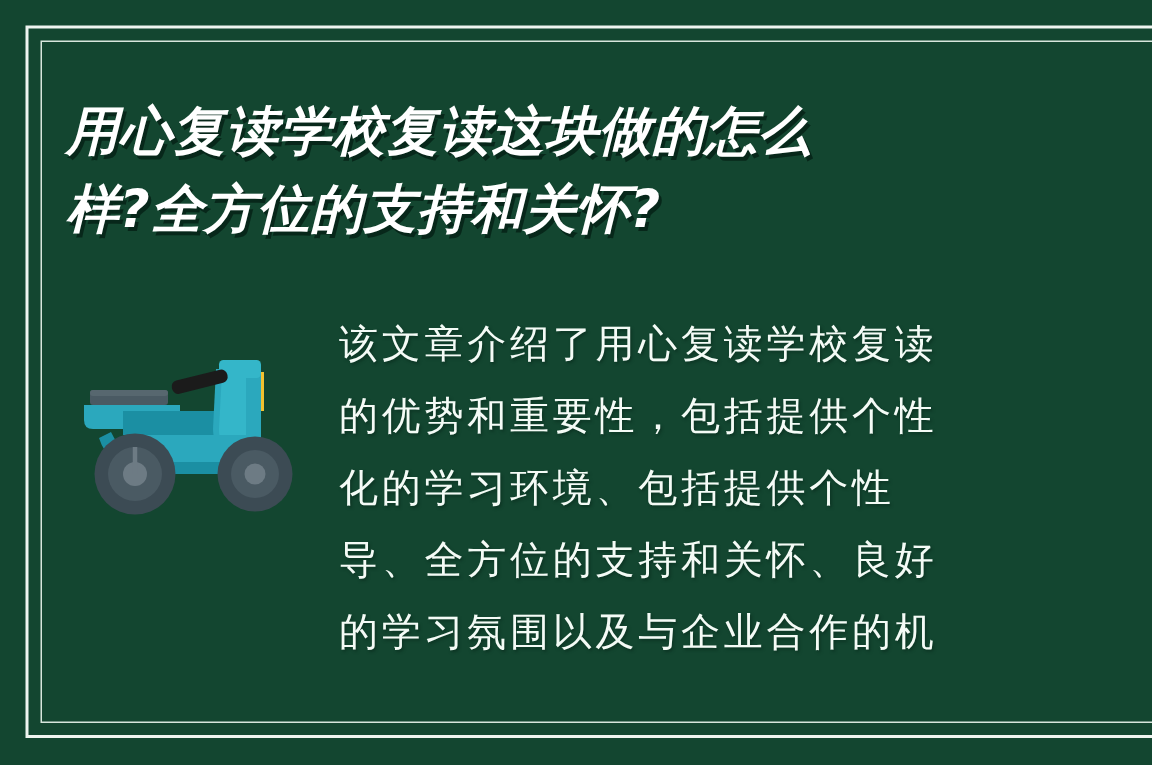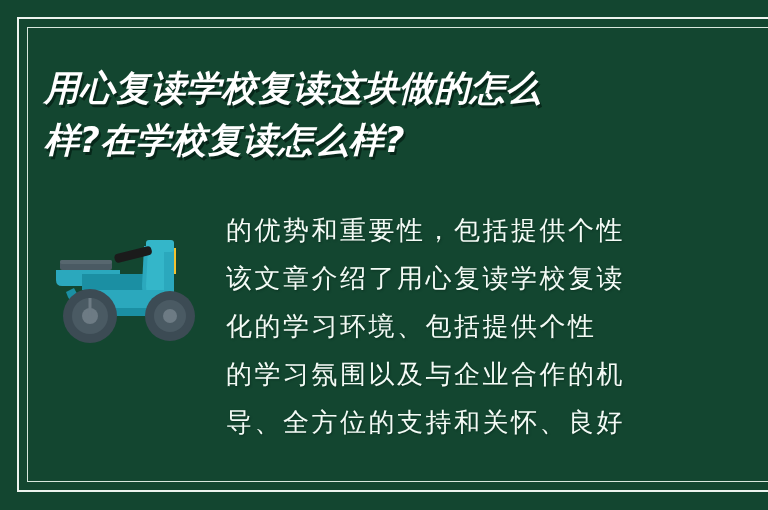--- a/index.html
+++ b/index.html
@@ -90,21 +90,21 @@
 </head>
 <body>
 
 <div id="canvas">
 
   <div class="frame-outer"></div>
   <div class="frame-inner"></div>
 
   <div class="headline">
     <span class="headline-line">用心复读学校复读这块做的怎么</span>
-    <span class="headline-line">样?在学校复读怎么样?</span>
+    <span class="headline-line">样?全方位的支持和关怀?</span>
   </div>
 
   <div class="scooter-wrap">
     <svg viewBox="0 0 152 140" xmlns="http://www.w3.org/2000/svg">
 
       <rect x="8" y="48" width="52" height="10" rx="2" fill="#4a5a63"></rect>
       <rect x="8" y="48" width="52" height="4" rx="2" fill="#57676f"></rect>
 
       <path d="M4 58 L68 58 L68 74 L10 74 Q4 74 4 68 Z" fill="#2ba8bd"></path>
 
@@ -131,20 +131,20 @@
       <circle cx="38" cy="104" r="8" fill="#6d7b84"></circle>
       <path d="M38 104 L38 86" stroke="#6d7b84" stroke-width="3" fill="none"></path>
 
       <circle cx="118" cy="104" r="25" fill="#3c4b54"></circle>
       <circle cx="118" cy="104" r="16" fill="#4a5a63"></circle>
       <circle cx="118" cy="104" r="7" fill="#6d7b84"></circle>
     </svg>
   </div>
 
   <div class="body-text">
+    <span class="body-line">该文章介绍了用心复读学校复读</span>
     <span class="body-line">的优势和重要性，包括提供个性</span>
-    <span class="body-line">该文章介绍了用心复读学校复读</span>
     <span class="body-line">化的学习环境、包括提供个性</span>
+    <span class="body-line">导、全方位的支持和关怀、良好</span>
     <span class="body-line">的学习氛围以及与企业合作的机</span>
-    <span class="body-line">导、全方位的支持和关怀、良好</span>
   </div>
 
 </div>
 
 </body></html>

